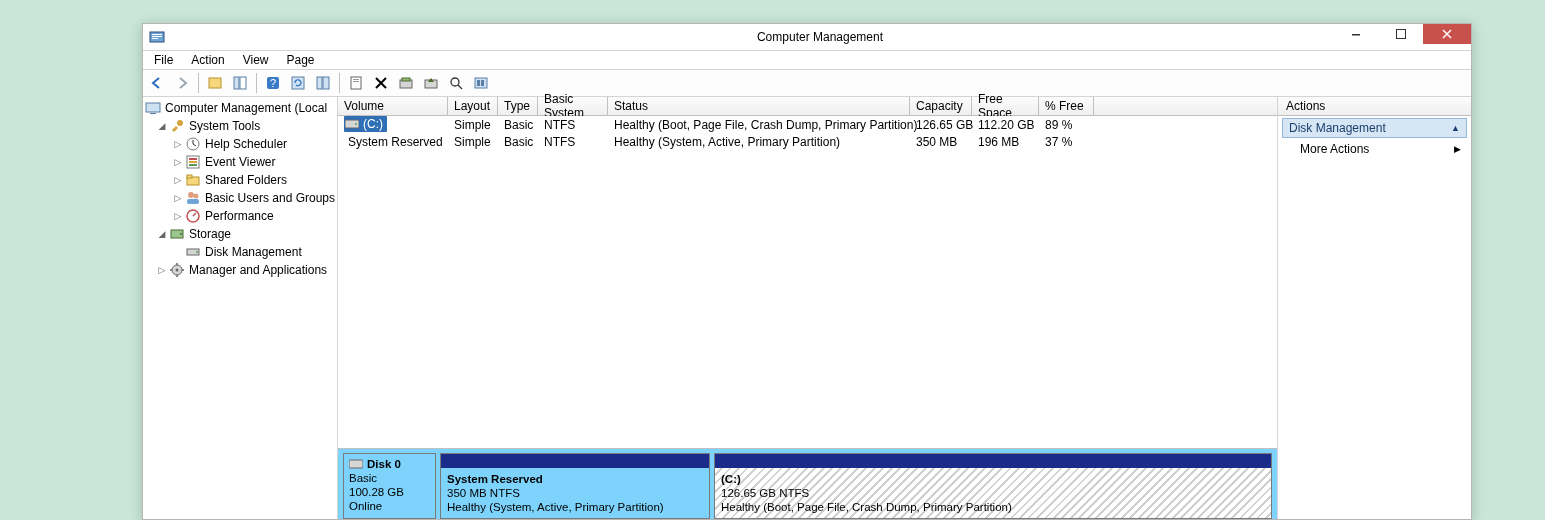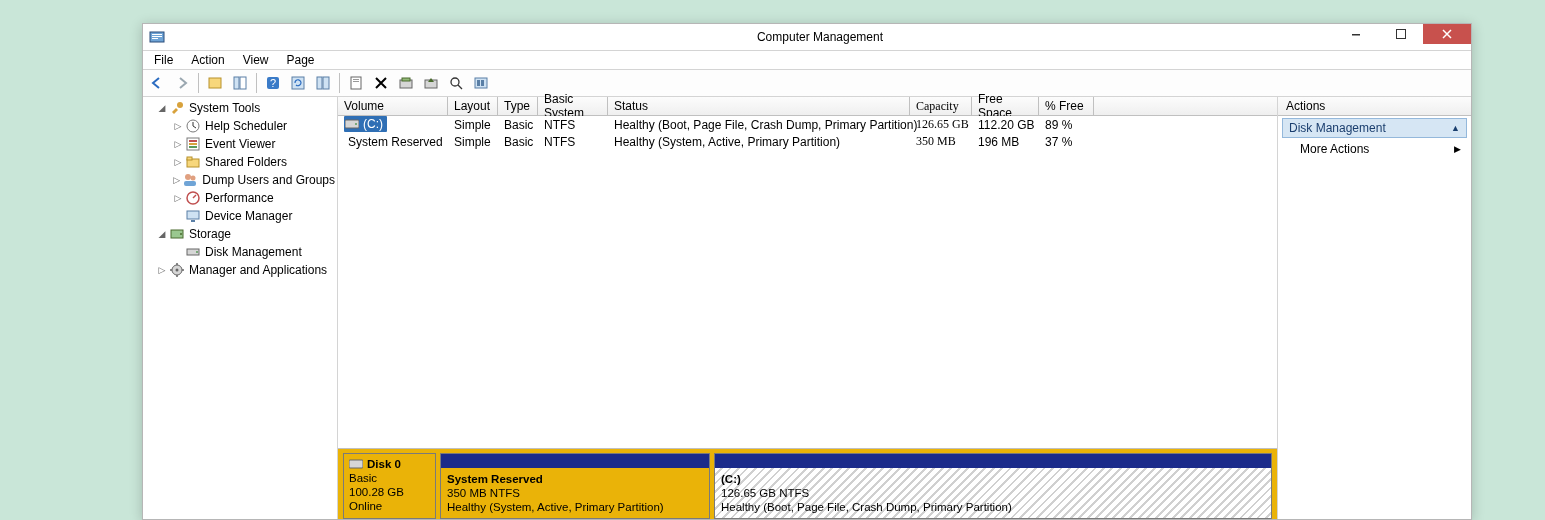--- a/index.html
+++ b/index.html
@@ -158,41 +158,41 @@
   }
   .vol-row > div {
     padding: 0 6px;
     white-space:nowrap;
   }
   .col-vol { width:110px; }
   .col-layout { width:50px; }
   .col-type { width:40px; }
   .col-fs { width:70px; }
   .col-status { width:302px; }
-  .col-cap { width:62px;font-family:Liberation Serif, serif; }
+  .col-cap { width:62px; }
   .col-free { width:67px; }
   .col-pfree { width:55px; }
   .vol-sel {
     background:#2f6fb5;
     color:#fff;
     display:inline-flex;
     align-items:center;
     gap:4px;
     padding: 0 4px 0 1px;
     border-radius:1px;
     height:16px;
   }
   .drive-ico {
     width:14px; height:12px;
   }
   
   .disk-area {
     border-top: 1px solid #c0c0c0;
     padding: 4px 5px 0 5px;
-    background:#eab308;
+    background:#7dd3fc;
   }
   .disk-row {
     display:flex;
     gap:4px;
   }
   .disk-label {
     width: 93px;
     border: 1px solid #7a7a7a;
     padding: 3px 5px;
     line-height: 14px;
@@ -372,20 +372,27 @@
           <rect x="2" y="3" width="12" height="10" fill="#cfe2f3" stroke="#5a7fa6"></rect>
           <rect x="4" y="5" width="3" height="6" fill="#5a7fa6"></rect>
           <rect x="8" y="5" width="3" height="6" fill="#5a7fa6"></rect>
         </svg>
       </div>
   </div>
 
   <div class="main">
 
     <div class="tree">
+      <div class="tree-row ind0">
+        <span class="tnicon"><svg viewBox="0 0 16 16">
+              <rect x="1" y="3" width="14" height="9" fill="#cfe2f3" stroke="#5a7fa6"></rect>
+              <rect x="5" y="13" width="6" height="1" fill="#5a7fa6"></rect>
+            </svg></span>
+        <span>Computer Management (Local</span>
+      </div>
       <div class="tree-row ind1">
         <span class="exp">◢</span>
         <span class="tnicon"><svg viewBox="0 0 16 16">
               <path d="M3 12 L7 8 L9 10 L5 14 Z" fill="#d8a23c"></path>
               <circle cx="11" cy="5" r="3" fill="#d8a23c"></circle>
             </svg></span>
         <span>System Tools</span>
       </div>
       <div class="tree-row ind2">
         <span class="exp">▷</span>
@@ -413,37 +420,29 @@
             </svg></span>
         <span>Shared Folders</span>
       </div>
       <div class="tree-row ind2">
         <span class="exp">▷</span>
         <span class="tnicon"><svg viewBox="0 0 16 16">
               <circle cx="6" cy="5" r="3" fill="#e0a080"></circle>
               <circle cx="11" cy="6" r="2.5" fill="#e0a080"></circle>
               <rect x="2" y="9" width="12" height="5" rx="2" fill="#6fa4d6"></rect>
             </svg></span>
-        <span>Dump Users and Groups</span>
+        <span>Basic Users and Groups</span>
       </div>
       <div class="tree-row ind2">
         <span class="exp">▷</span>
         <span class="tnicon"><svg viewBox="0 0 16 16">
               <circle cx="8" cy="8" r="6" fill="#fff" stroke="#c05050" stroke-width="1.5"></circle>
               <path d="M8 8 L11 5" stroke="#c05050" stroke-width="1.5"></path>
             </svg></span>
         <span>Performance</span>
-      </div>
-      <div class="tree-row ind2">
-        <span class="exp"></span>
-        <span class="tnicon"><svg viewBox="0 0 16 16">
-              <rect x="2" y="3" width="12" height="8" fill="#cfe2f3" stroke="#5a7fa6"></rect>
-              <rect x="6" y="12" width="4" height="2" fill="#5a7fa6"></rect>
-            </svg></span>
-        <span>Device Manager</span>
       </div>
       <div class="tree-row ind1">
         <span class="exp">◢</span>
         <span class="tnicon"><svg viewBox="0 0 16 16">
               <rect x="2" y="4" width="12" height="8" fill="#9ac78f" stroke="#4a6b2e"></rect>
               <circle cx="12" cy="8" r="1" fill="#4a6b2e"></circle>
             </svg></span>
         <span>Storage</span>
       </div>
       <div class="tree-row ind2">

